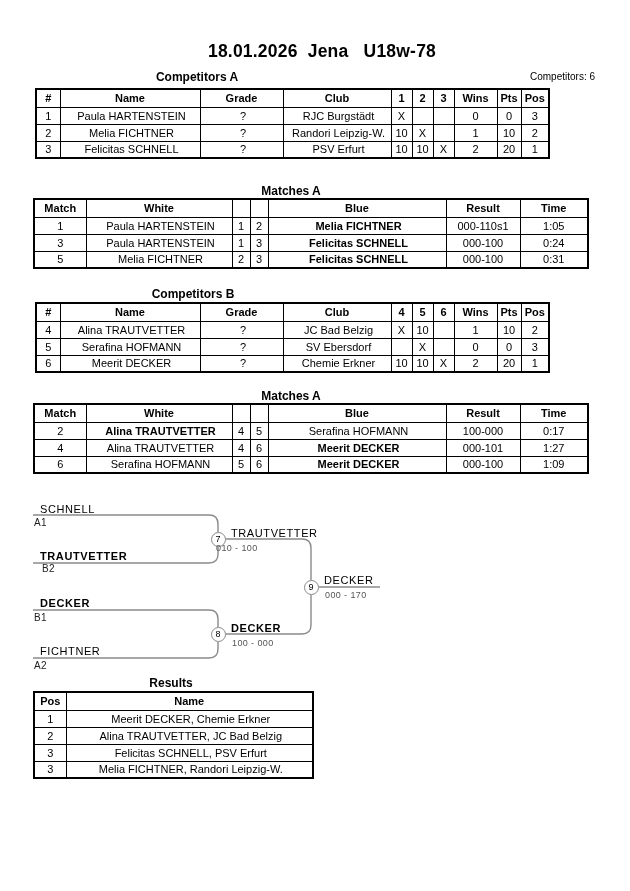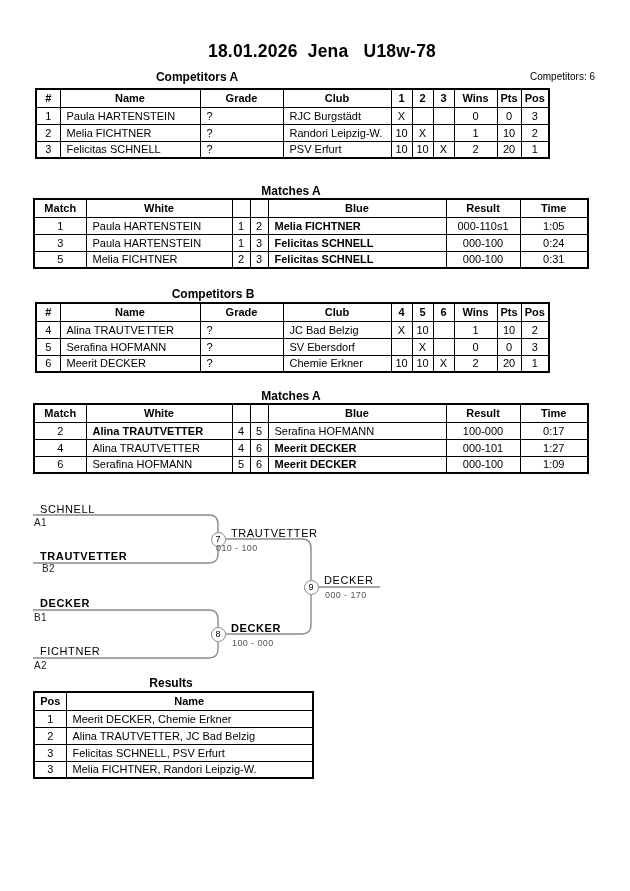--- a/index.html
+++ b/index.html
@@ -18,21 +18,21 @@
     font-size:12px; font-weight:bold; white-space:nowrap; transform:translateX(-50%);
   }
   .count-label { font-size:10px; white-space:nowrap; }
 
   table.sheet { border-collapse:collapse; border:2px solid #000; background:#fff; table-layout:fixed; }
   .sheet th, .sheet td {
     border:1px solid #000; height:17px; padding:0 3px; text-align:center;
     font-size:11px; white-space:nowrap; overflow:hidden;
   }
   .sheet th { font-weight:bold; height:18px; }
-  .sheet td.left { text-align:left; padding-left:6px; }
+  .sheet td.left { text-align:center; padding-left:6px; }
   .b { font-weight:bold; }
 
   
   .c-cnum{width:24px} .c-name{width:140px} .c-grade{width:83px} .c-club{width:108px}
   .c-s{width:21px} .c-wins{width:43px;border-left:2px solid #000} .c-pts{width:24px} .c-pos{width:26px}
   
   .c-match{width:52px} .c-white{width:146px} .c-sm{width:18px} .c-blue{width:178px}
   .c-result{width:74px} .c-time{width:68px}
   
   .c-rpos{width:32px} .c-rname{width:247px}
@@ -149,21 +149,21 @@
         <td class="c-white left">Melia FICHTNER</td>
         <td class="c-sm">2</td>
         <td class="c-sm">3</td>
         <td class="c-blue left b">Felicitas SCHNELL</td>
         <td class="c-result">000-100</td>
         <td class="c-time">0:31</td>
       </tr>
     </tbody>
   </table>
 
-<div class="abs section-title" style="left:213px; top:287px;text-align:right;">Competitors B</div>
+<div class="abs section-title" style="left:193px; top:287px;text-align:right;">Competitors B</div>
 
 <table class="sheet abs" style="left:35px; top:302px;">
     <thead>
       <tr>
         <th class="c-cnum">#</th>
         <th class="c-name">Name</th>
         <th class="c-grade">Grade</th>
         <th class="c-club">Club</th>
         <th class="c-s">4</th>
         <th class="c-s">5</th>

